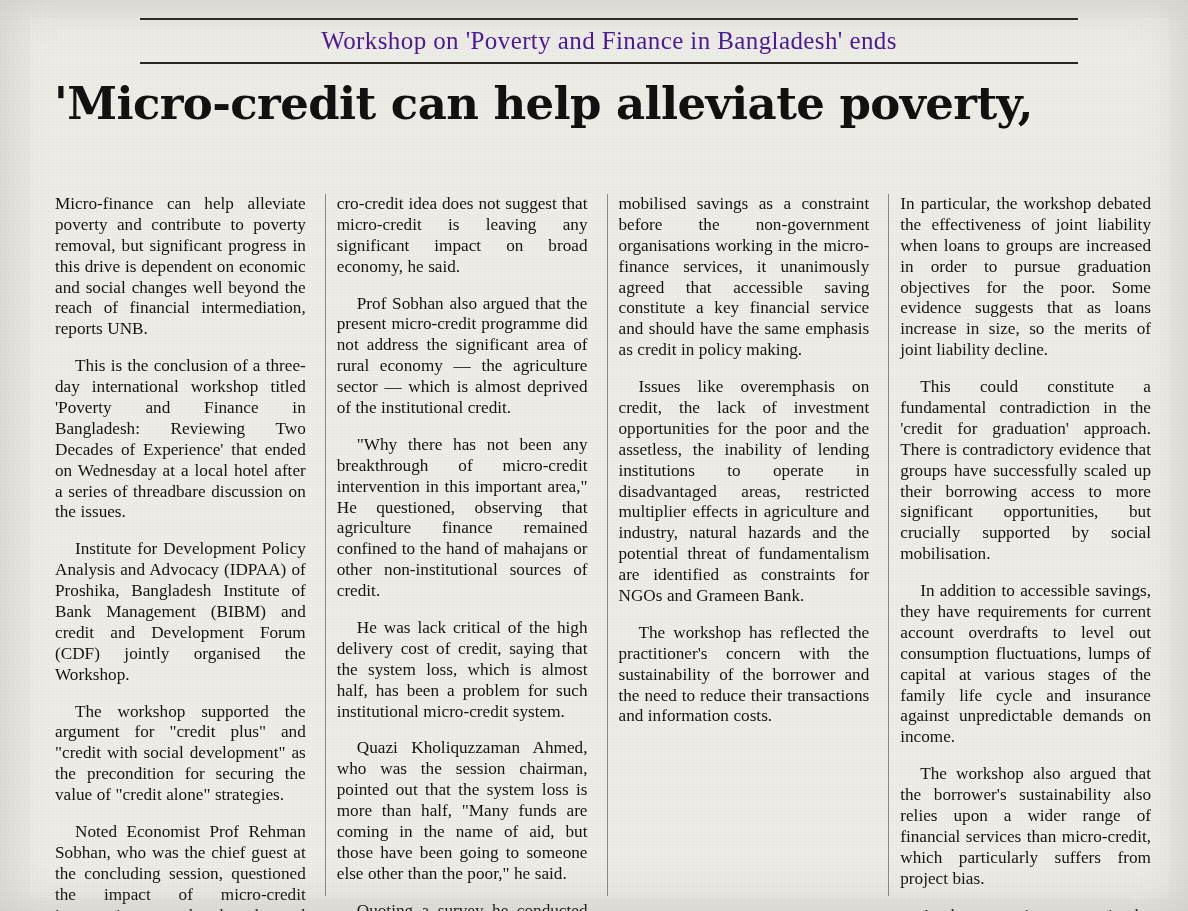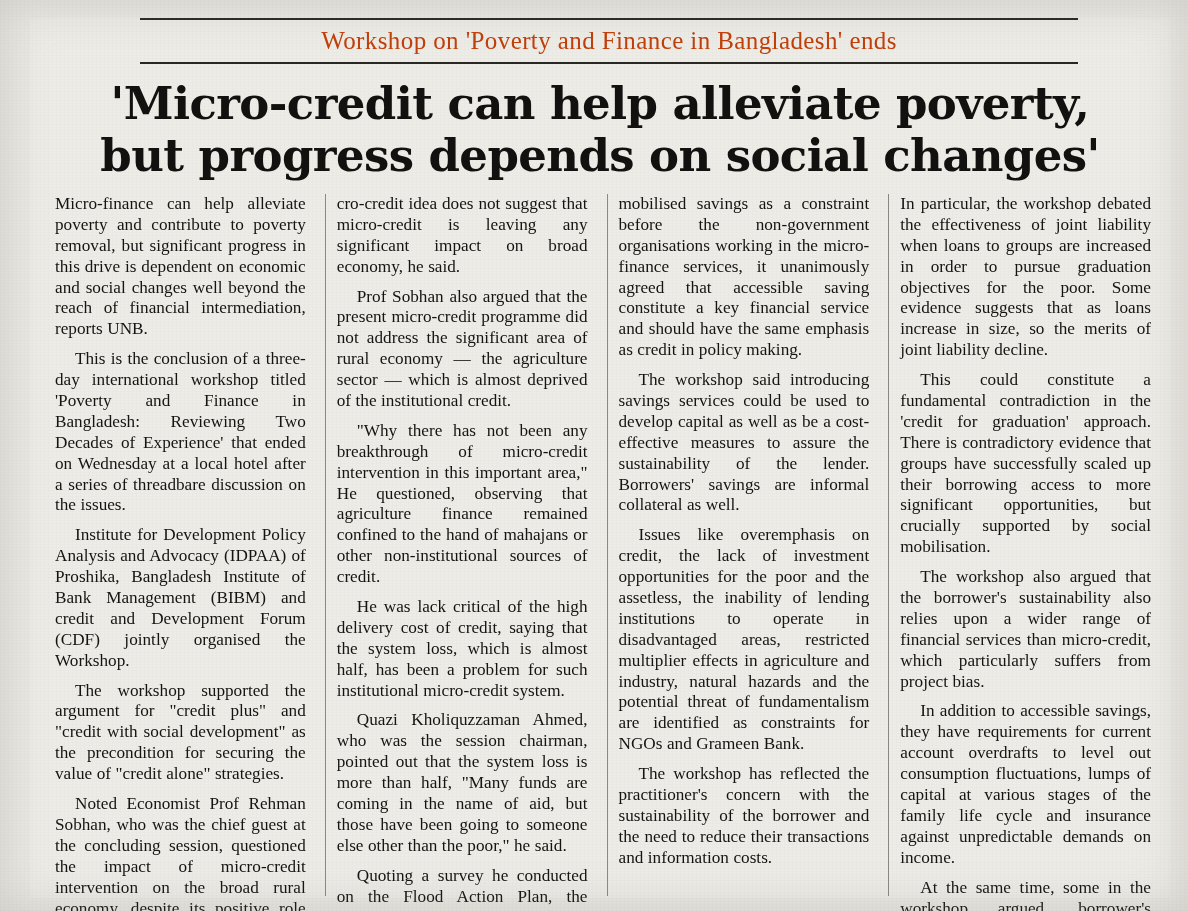--- a/index.html
+++ b/index.html
@@ -53,29 +53,29 @@
   .rule-bottom {
     border-top: 2px solid #2b2a27;
     height: 0;
     margin: 3px 0 0 0;
   }
   .kicker {
     text-align: center;
     font-family: "Liberation Serif", serif;
     font-size: 25px;
     letter-spacing: 0.4px;
-    color: #c2410c;
+    color: #4c1d95;
     padding: 3px 0 4px 0;
     white-space: nowrap;
   }
 
   
   .headline {
     margin: 14px 24px 6px 24px;
-    text-align: center;
+    text-align: left;
     font-family: "DejaVu Serif", serif;
     font-weight: bold;
     font-size: 45px;
     line-height: 1.16;
     letter-spacing: -0.6px;
     color: #141312;
   }
   .headline .l1 { display: block; }
   .headline .l2 { display: block; }
 
@@ -103,21 +103,21 @@
     font-family: "Liberation Serif", serif;
     font-size: 17.2px;
     line-height: 1.215;
     color: #171614;
     text-align: justify;
     text-justify: inter-word;
     text-indent: 20px;
     word-spacing: 0.2px;
   }
   .col p.noindent { text-indent: 0; }
-  .col p + p { margin-top: 9px; }
+  .col p + p { margin-top: 16px; }
 
   
   .grain {
     position: absolute;
     inset: 0;
     pointer-events: none;
     background-image:
       repeating-linear-gradient(0deg, rgba(0,0,0,0.015) 0 1px, transparent 1px 3px),
       repeating-linear-gradient(90deg, rgba(0,0,0,0.012) 0 1px, transparent 1px 4px);
     mix-blend-mode: multiply;
@@ -137,21 +137,20 @@
   <div class="clipping">
 
     <div class="kicker-wrap">
       <div class="rule-top"></div>
       <div class="kicker">Workshop on 'Poverty and Finance in Bangladesh' ends</div>
       <div class="rule-bottom"></div>
     </div>
 
     <h1 class="headline">
       <span class="l1">'Micro-credit can help alleviate poverty,</span>
-      <span class="l2">but progress depends on social changes'</span>
     </h1>
 
     <div class="columns">
 
       <div class="col">
         <p class="noindent">Micro-finance can help alleviate poverty and contribute to poverty removal, but significant progress in this drive is dependent on economic and social changes well beyond the reach of financial intermediation, reports UNB.</p>
         <p>This is the conclusion of a three-day international workshop titled 'Poverty and Finance in Bangladesh: Reviewing Two Decades of Experience' that ended on Wednesday at a local hotel after a series of threadbare discussion on the issues.</p>
         <p>Institute for Development Policy Analysis and Advocacy (IDPAA) of Proshika, Bangladesh Institute of Bank Management (BIBM) and credit and Development Forum (CDF) jointly organised the Workshop.</p>
         <p>The workshop supported the argument for "credit plus" and "credit with social development" as the precondition for securing the value of "credit alone" strategies.</p>
         <p>Noted Economist Prof Rehman Sobhan, who was the chief guest at the concluding session, questioned the impact of micro-credit intervention on the broad rural economy, despite its positive role on household levels.</p>
@@ -163,30 +162,29 @@
         <p>Prof Sobhan also argued that the present micro-credit programme did not address the significant area of rural economy — the agriculture sector — which is almost deprived of the institutional credit.</p>
         <p>"Why there has not been any breakthrough of micro-credit intervention in this important area," He questioned, observing that agriculture finance remained confined to the hand of mahajans or other non-institutional sources of credit.</p>
         <p>He was lack critical of the high delivery cost of credit, saying that the system loss, which is almost half, has been a problem for such institutional micro-credit system.</p>
         <p>Quazi Kholiquzzaman Ahmed, who was the session chairman, pointed out that the system loss is more than half, "Many funds are coming in the name of aid, but those have been going to someone else other than the poor," he said.</p>
         <p>Quoting a survey he conducted on the Flood Action Plan, the economist claimed that only 15 per cent funds ultimately go to the users at the field level.</p>
 
       </div>
 
       <div class="col">
         <p class="noindent">mobilised savings as a constraint before the non-government organisations working in the micro-finance services, it unanimously agreed that accessible saving constitute a key financial service and should have the same emphasis as credit in policy making.</p>
-        <p>The workshop said introducing savings services could be used to develop capital as well as be a cost-effective measures to assure the sustainability of the lender. Borrowers' savings are informal collateral as well.</p>
         <p>Issues like overemphasis on credit, the lack of investment opportunities for the poor and the assetless, the inability of lending institutions to operate in disadvantaged areas, restricted multiplier effects in agriculture and industry, natural hazards and the potential threat of fundamentalism are identified as constraints for NGOs and Grameen Bank.</p>
         <p>The workshop has reflected the practitioner's concern with the sustainability of the borrower and the need to reduce their transactions and information costs.</p>
       </div>
 
       <div class="col">
         <p class="noindent">In particular, the workshop debated the effectiveness of joint liability when loans to groups are increased in order to pursue graduation objectives for the poor. Some evidence suggests that as loans increase in size, so the merits of joint liability decline.</p>
         <p>This could constitute a fundamental contradiction in the 'credit for graduation' approach. There is contradictory evidence that groups have successfully scaled up their borrowing access to more significant opportunities, but crucially supported by social mobilisation.</p>
+        <p>In addition to accessible savings, they have requirements for current account overdrafts to level out consumption fluctuations, lumps of capital at various stages of the family life cycle and insurance against unpredictable demands on income.</p>
         <p>The workshop also argued that the borrower's sustainability also relies upon a wider range of financial services than micro-credit, which particularly suffers from project bias.</p>
-        <p>In addition to accessible savings, they have requirements for current account overdrafts to level out consumption fluctuations, lumps of capital at various stages of the family life cycle and insurance against unpredictable demands on income.</p>
         <p>At the same time, some in the workshop argued, borrower's sustainability, supported by social mobilisation, requires protection against the erosion of income, the enhancement of incomes via improved wage bargaining and access to common property.</p>
       </div>
 
     </div>
   </div>
 
   <div class="grain"></div>
   <div class="edge-shadow"></div>
 </div>
 

